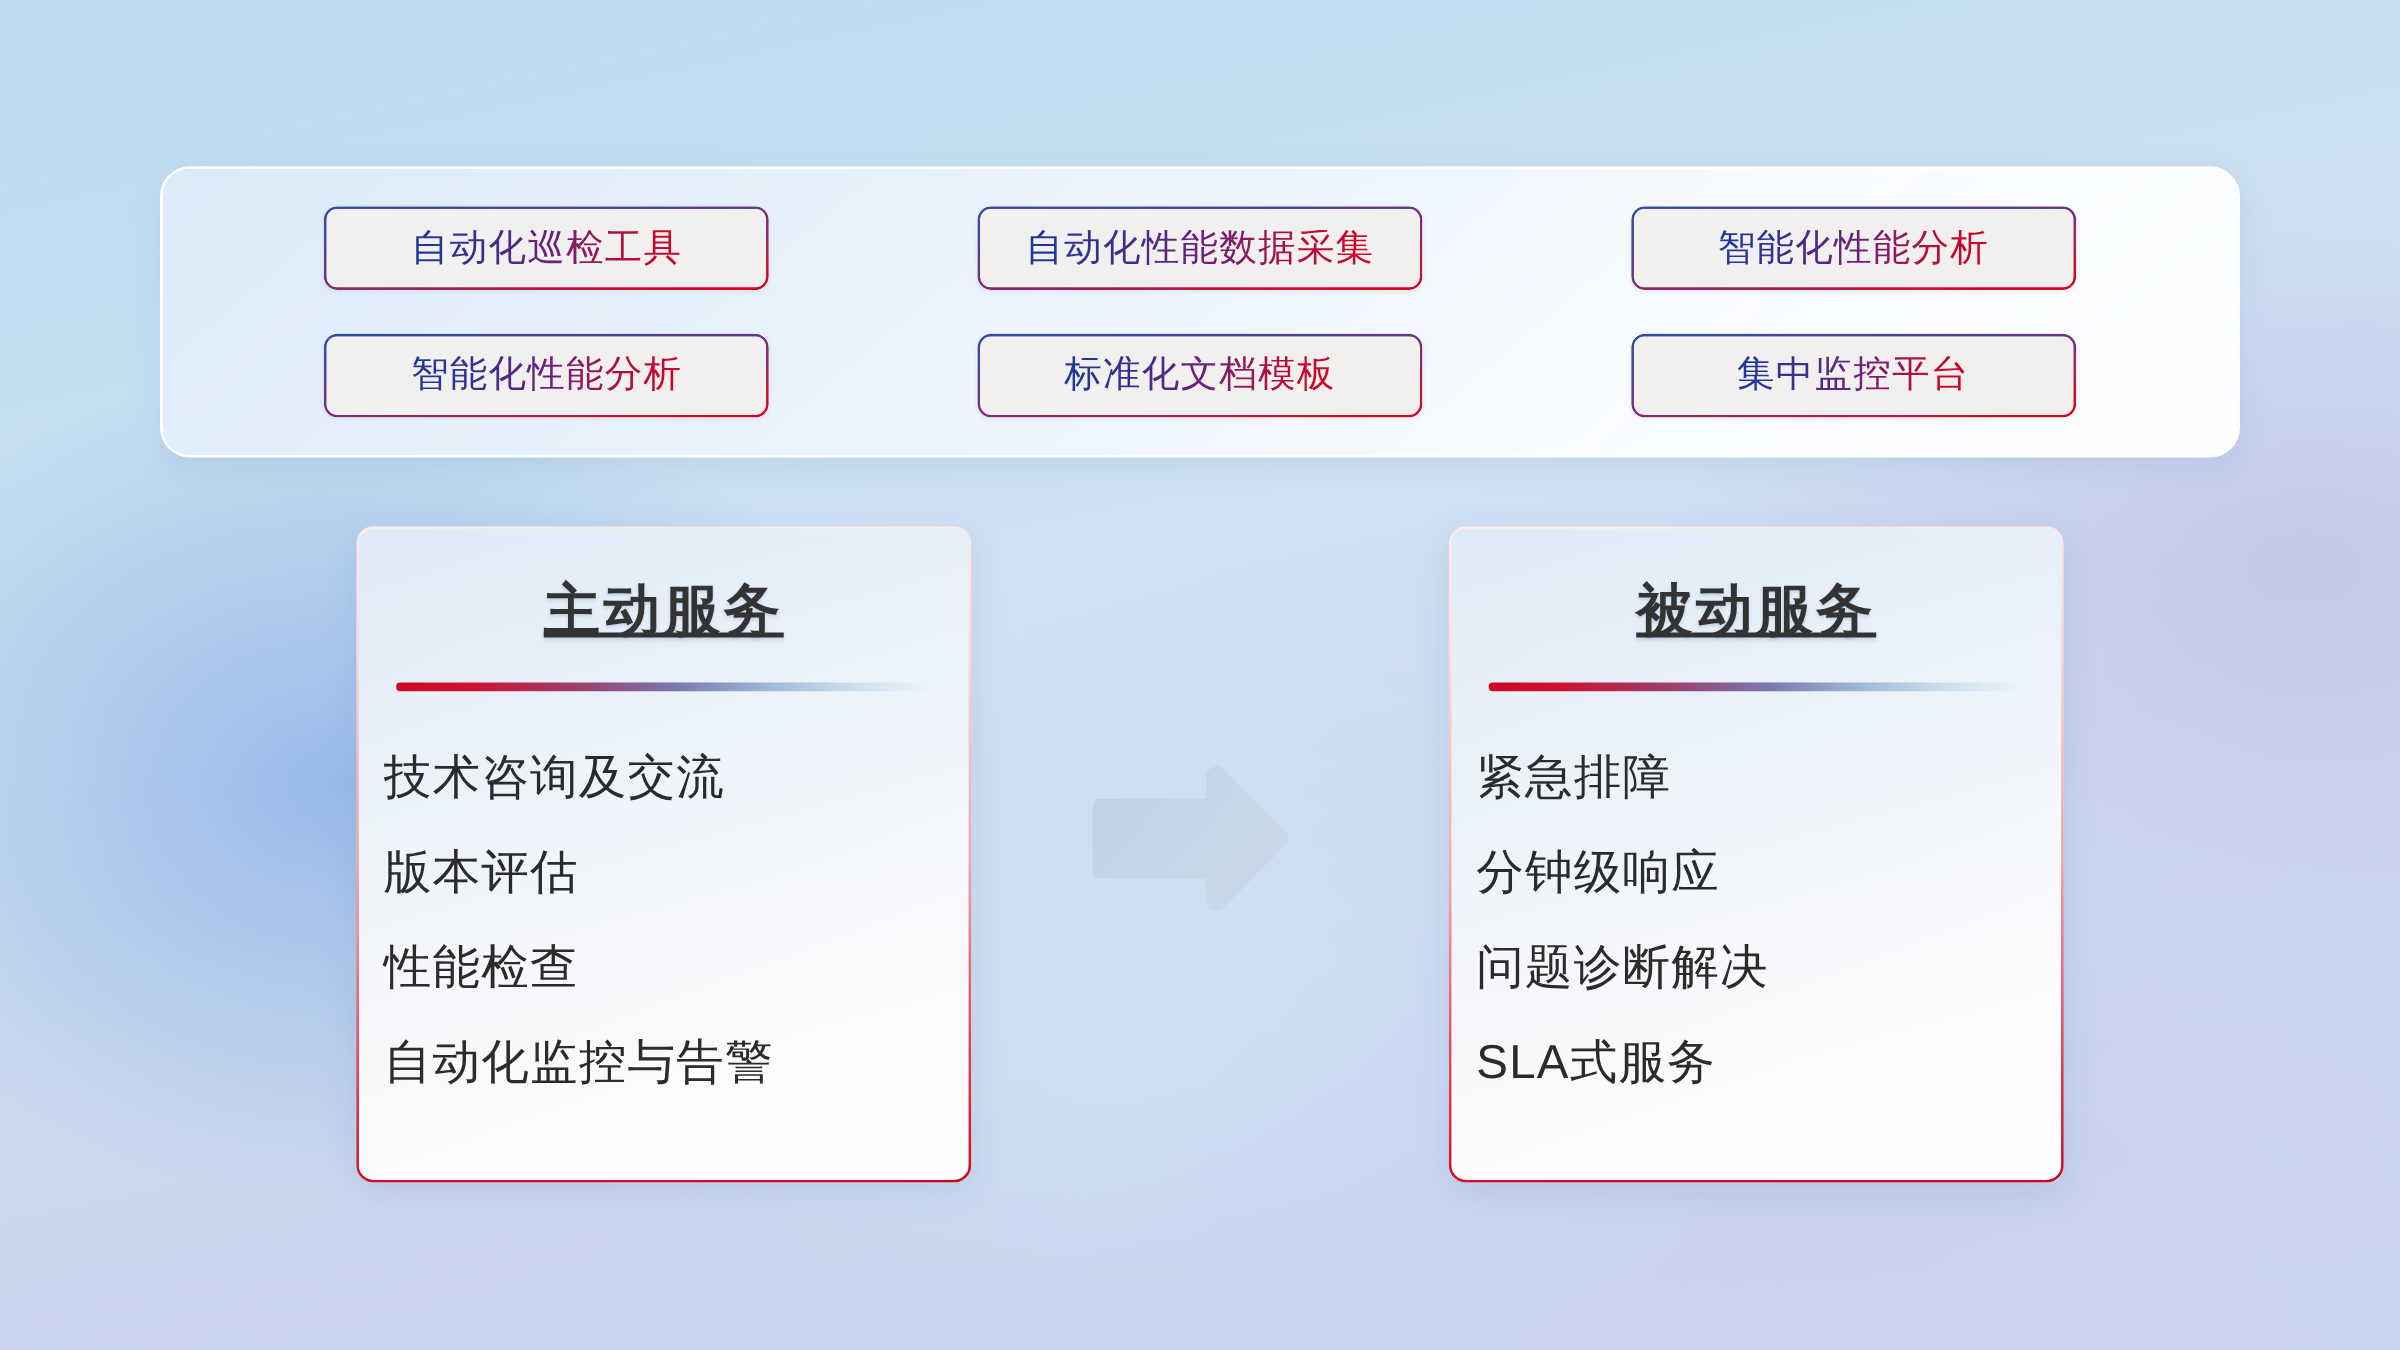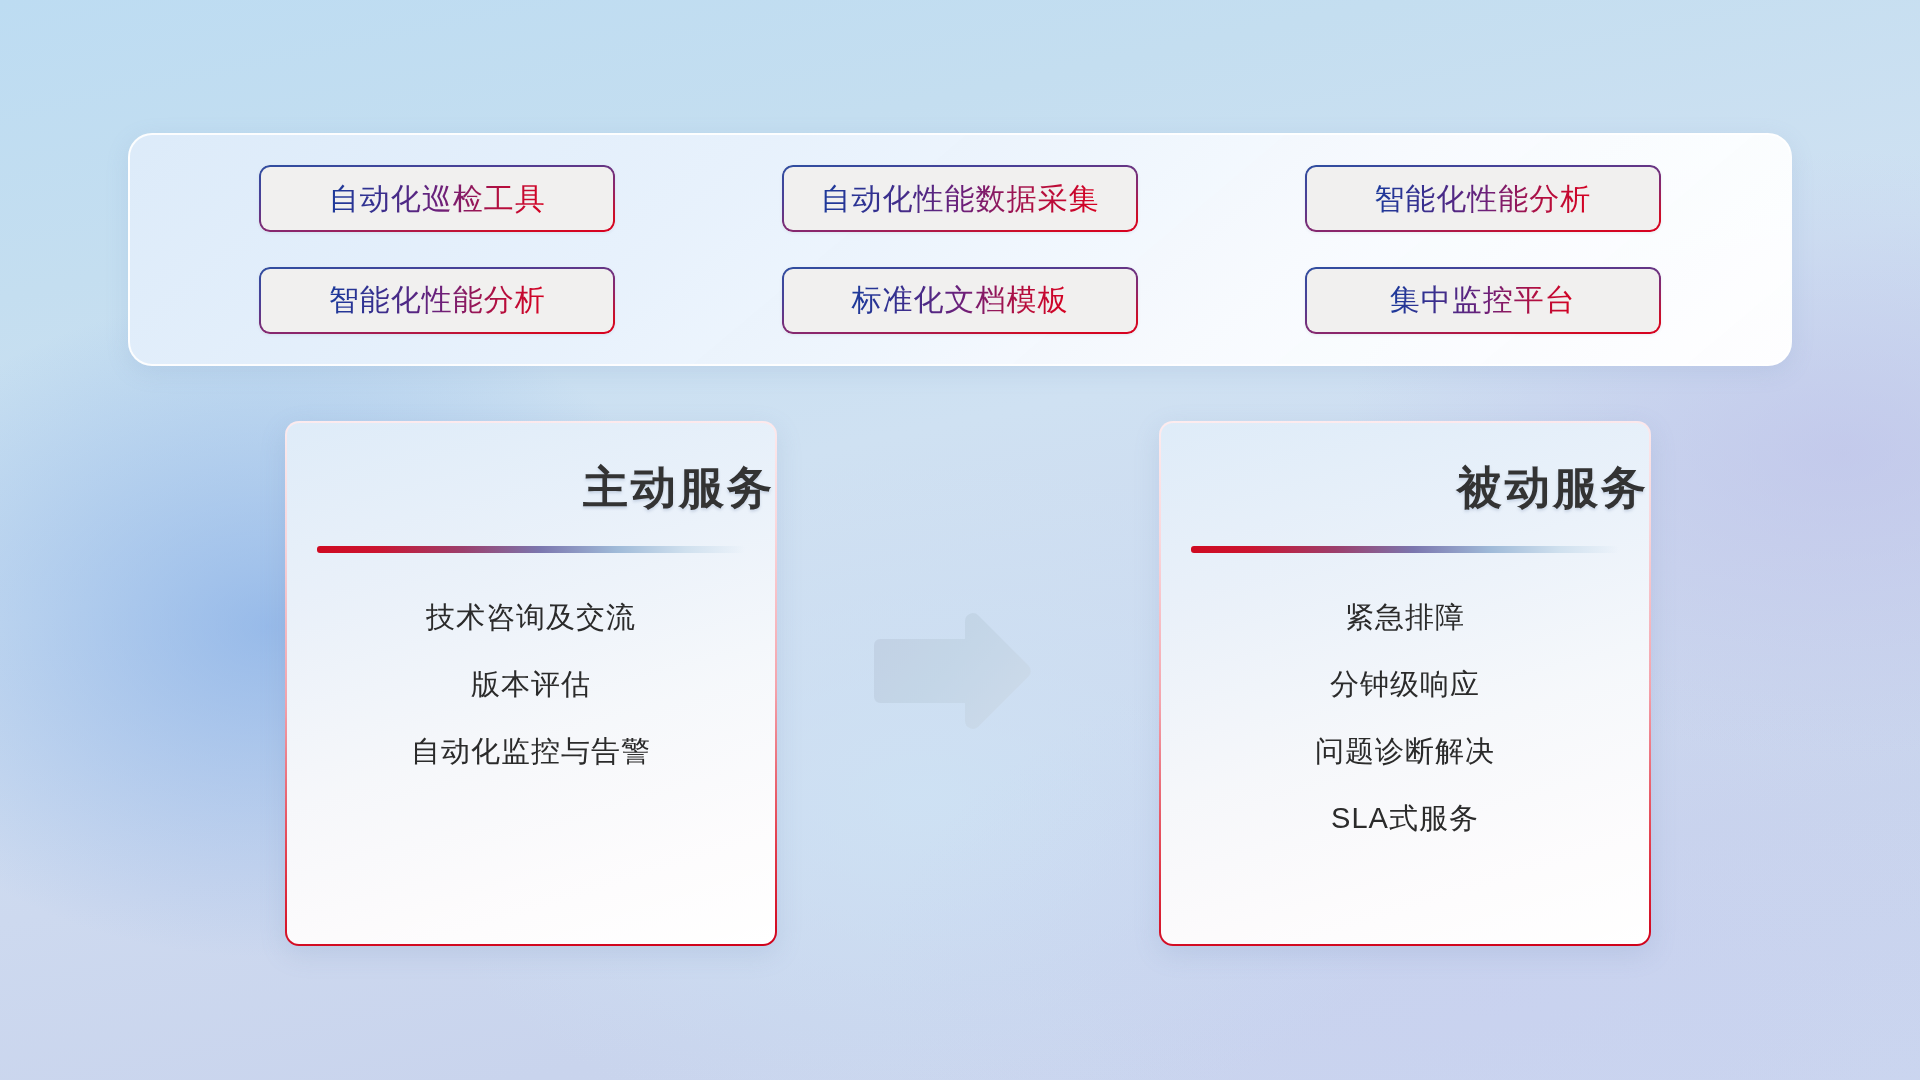--- a/index.html
+++ b/index.html
@@ -116,47 +116,48 @@
         rgba(246,160,168,0.95) 52%,
         rgba(228,60,74,0.97) 80%,
         #d0021b 100%) border-box;
     box-shadow: 0 8px 26px rgba(110,140,185,0.18);
   }
   #card-active  { left: 285px; }
   #card-passive { left: 1143px; margin-left: 16px; }
 
   .card-title {
     margin-top: 35px;
-    text-align: right;
+    text-align: center;
     font-size: 45px;
     font-weight: 700;
     color: #333333;
     letter-spacing: 3px;
     text-shadow: 0 2px 3px rgba(120,140,175,0.30);
+    text-decoration: underline;
   }
 
   .card-rule {
     margin: 28px auto 0 auto;
     width: 428px;
     height: 7px;
     border-radius: 3px;
     background: linear-gradient(90deg,
         #cf0a21 0%, #cb1430 14%, #9c3f6c 34%,
         #7b76ae 52%, #9fbad8 70%, #cfe0ee 86%,
         rgba(232,240,248,0) 100%);
   }
 
   .card-list {
     list-style: none;
     margin-top: 31px;
     padding: 0 20px;
   }
   .card-list li {
-    text-align: center;
-    font-size: 29px;
+    text-align: left;
+    font-size: 38px;
     color: #2b2b2b;
     letter-spacing: 1px;
     line-height: 1;
     padding: 19px 0;
   }
 
   
   #flow-arrow {
     position: absolute;
     left: 868px;
@@ -200,20 +201,21 @@
 
     </div>
   </section>
 
   <section class="card" id="card-active">
     <h2 class="card-title">主动服务</h2>
     <div class="card-rule"></div>
     <ul class="card-list">
       <li>技术咨询及交流</li>
       <li>版本评估</li>
+      <li>性能检查</li>
       <li>自动化监控与告警</li>
     </ul>
   </section>
 
   <svg id="flow-arrow" viewBox="0 0 165 120">
     <defs>
       <linearGradient id="arrowGrad" x1="0" y1="0" x2="1" y2="0.6">
         <stop offset="0%" stop-color="#b9c6da"></stop>
         <stop offset="55%" stop-color="#bccfdf"></stop>
         <stop offset="100%" stop-color="#c9d6e3"></stop>

